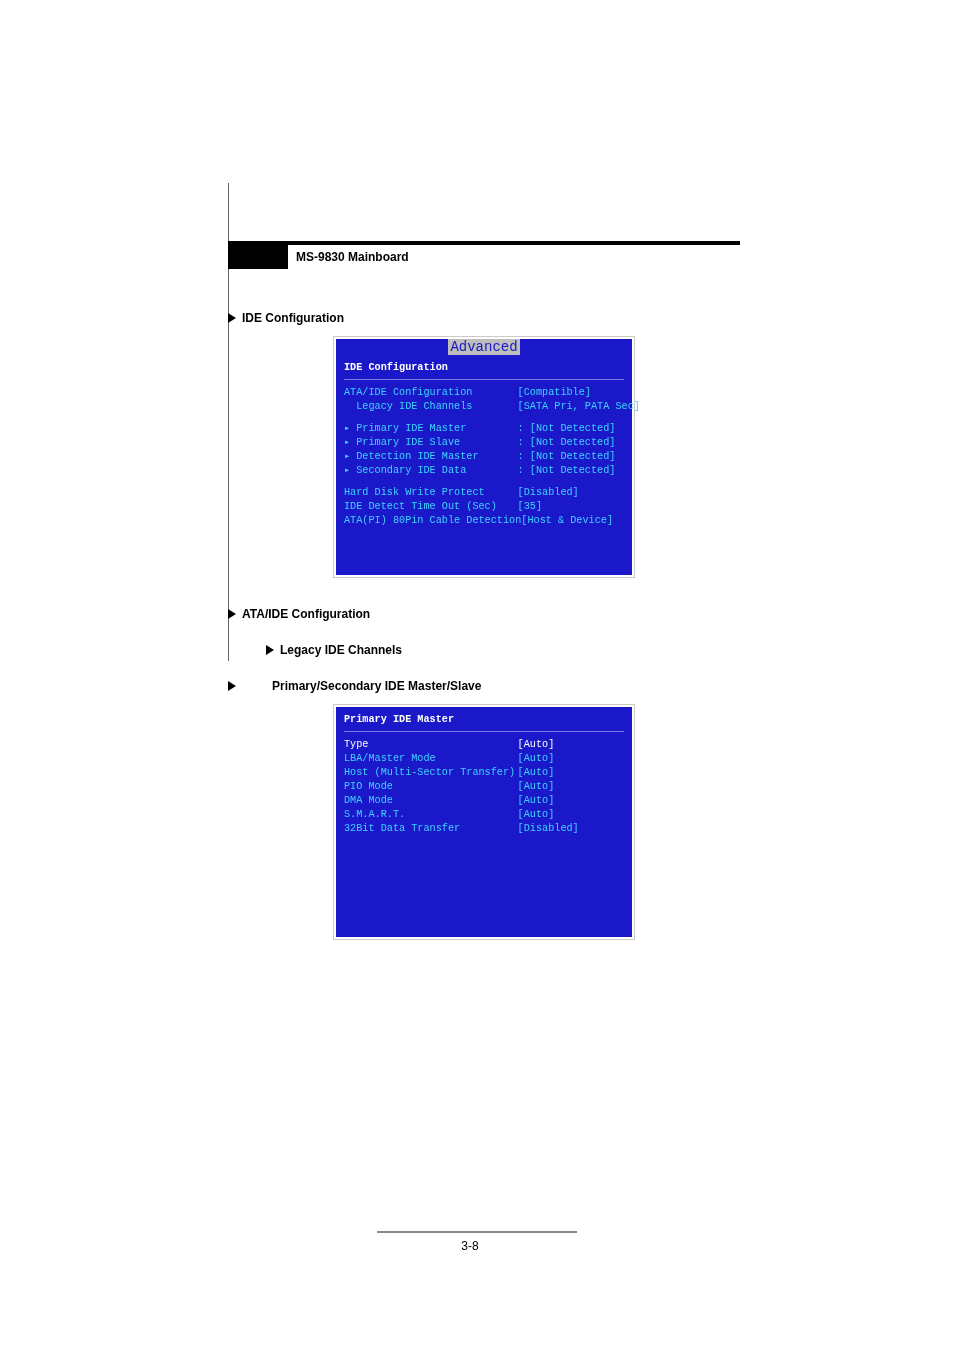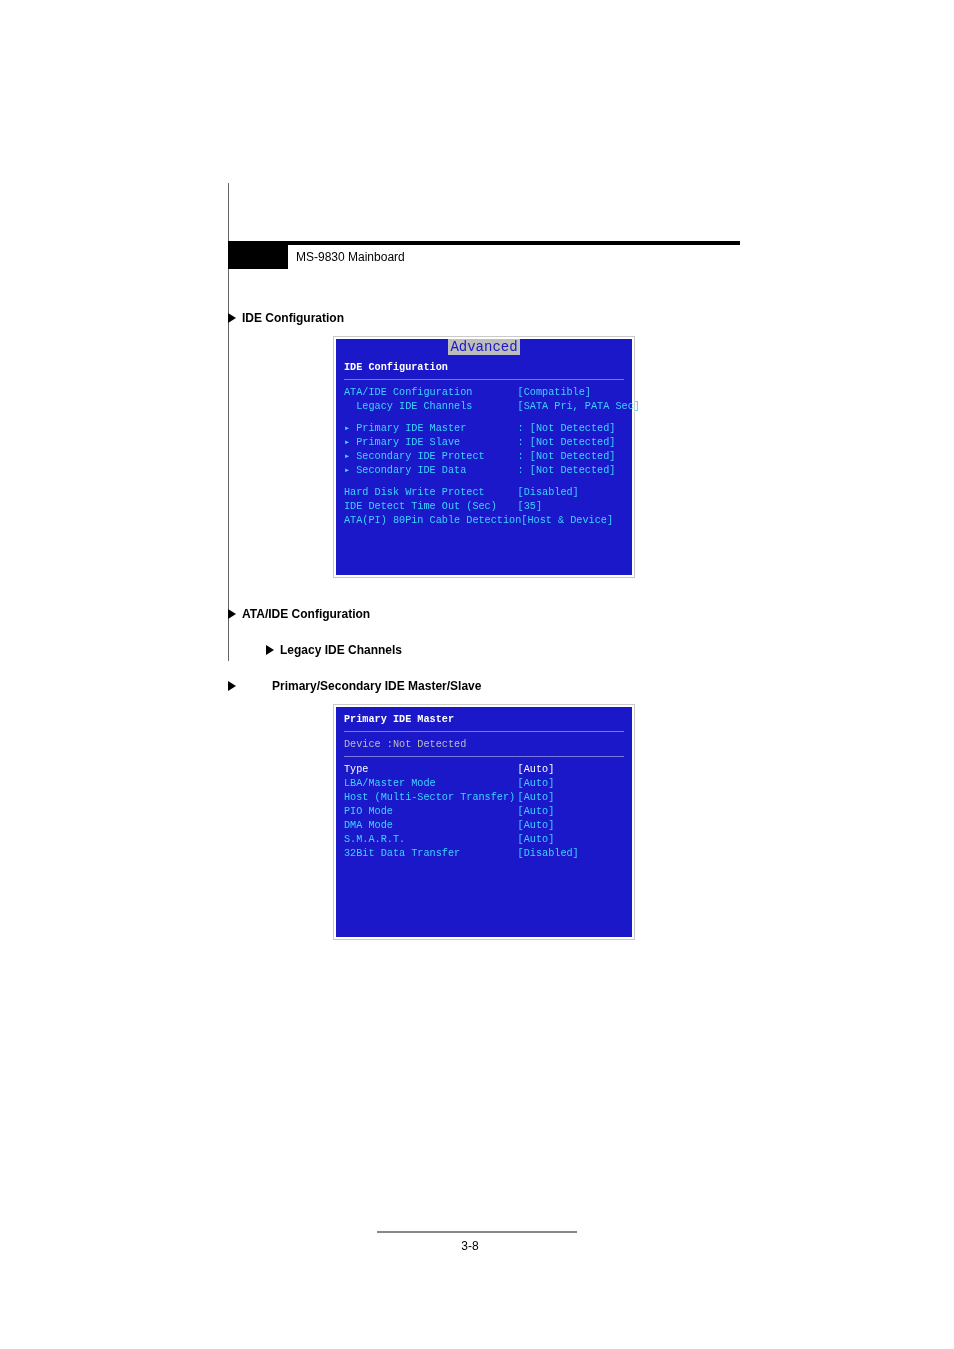--- a/index.html
+++ b/index.html
@@ -34,21 +34,21 @@
     height: 24px;
     line-height: 24px;
   }
   .header-lead {
     width: 60px;
     background: #000;
   }
   .header-title {
     flex: 1;
     padding-left: 8px;
-    font-weight: normal;
+    font-weight: bold;
     font-size: 12px;
     color: #000;
   }
 
   .section-heading {
     display: flex;
     align-items: center;
     gap: 6px;
     font-weight: bold;
     font-size: 12px;
@@ -183,21 +183,21 @@
 
         <div class="row">
           <span class="label">▸ Primary IDE Master</span>
           <span class="val">: [Not Detected]</span>
         </div>
         <div class="row">
           <span class="label">▸ Primary IDE Slave</span>
           <span class="val">: [Not Detected]</span>
         </div>
         <div class="row">
-          <span class="label">▸ Secondary IDE Protect</span>
+          <span class="label">▸ Detection IDE Master</span>
           <span class="val">: [Not Detected]</span>
         </div>
         <div class="row">
           <span class="label">▸ Secondary IDE Data</span>
           <span class="val">: [Not Detected]</span>
         </div>
 
         <div class="gap"></div>
 
         <div class="row">
@@ -226,21 +226,20 @@
     </div>
 
     <div class="section-heading" style="margin-top:22px;gap:36px;">
       <span class="arrow-icon"></span>
       <span>Primary/Secondary IDE Master/Slave</span>
     </div>
 
     <div class="bios small" style="margin-top:10px;">
       <div class="body">
         <div class="title-line">Primary IDE Master</div>
-        <div class="devline">Device   :Not Detected</div>
 
         <div class="row white">
           <span class="label">Type</span>
           <span class="val">[Auto]</span>
         </div>
         <div class="row">
           <span class="label">LBA/Master Mode</span>
           <span class="val">[Auto]</span>
         </div>
         <div class="row">

